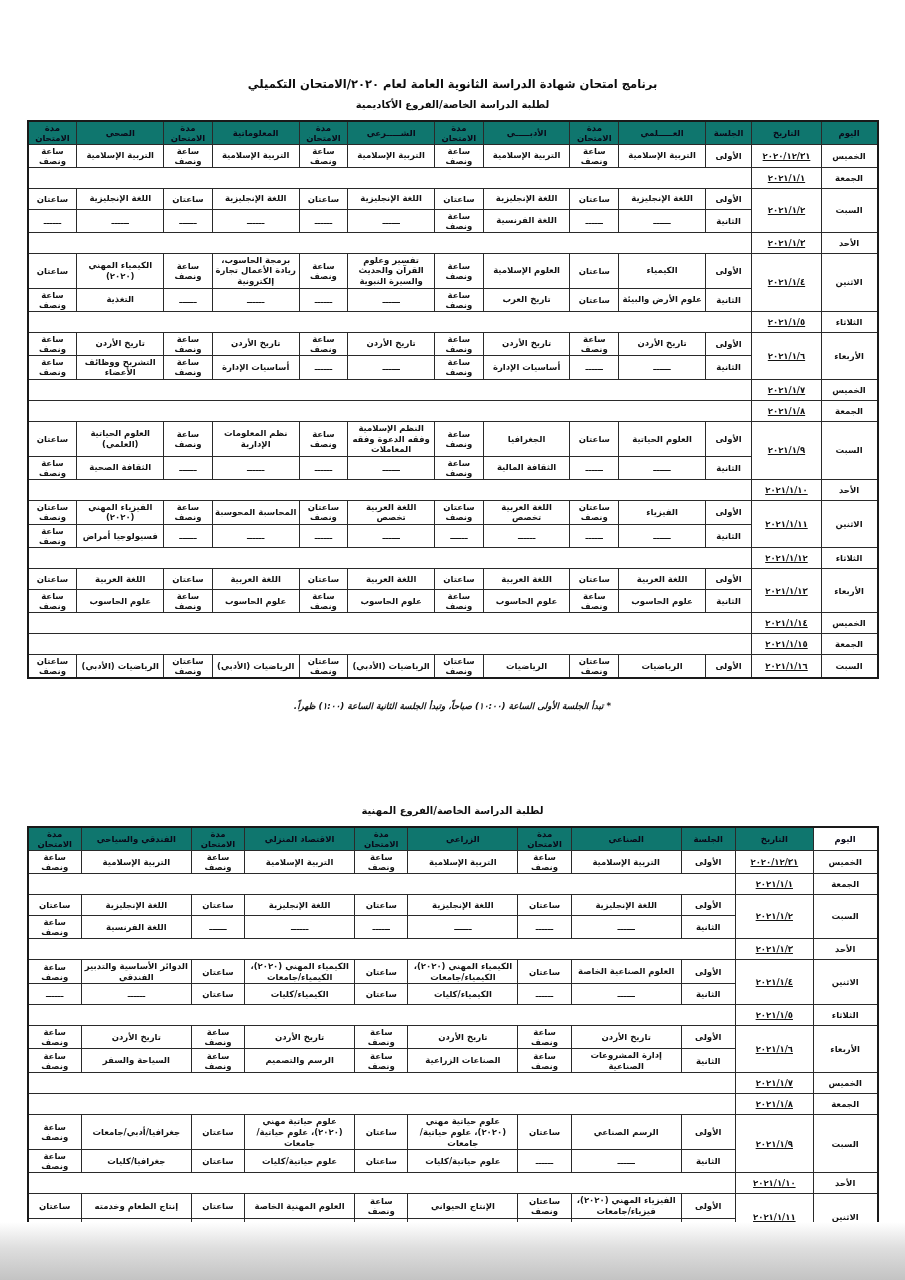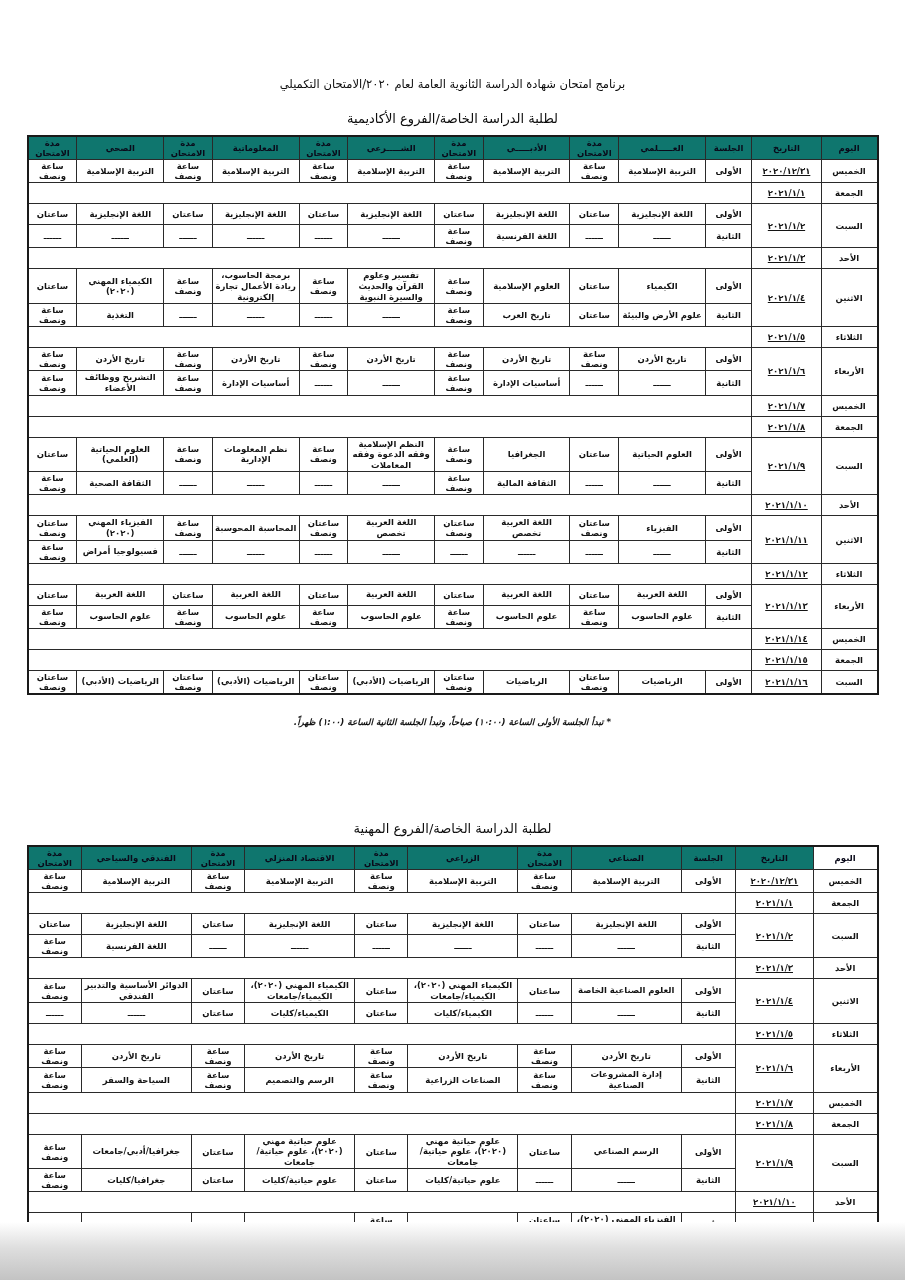--- a/index.html
+++ b/index.html
@@ -4,24 +4,24 @@
 <style>
   html,body{margin:0;padding:0;}
   body{
     width:905px;height:1280px;overflow:hidden;position:relative;
     background:#ffffff;
     font-family:"DejaVu Sans",sans-serif;
     color:#111;
   }
   .doc{direction:rtl;padding-top:78px;}
   .title{
-    text-align:center;font-weight:normal;font-size:11.5px;color:#0d0d0d;
+    text-align:center;font-weight:bold;font-size:11.5px;color:#0d0d0d;
     letter-spacing:0;line-height:1.2;margin:0 auto;
   }
-  .title.sub{margin-top:19px;font-size:13px;}
+  .title.sub{margin-top:7px;font-size:10px;}
   table.sched{
     border-collapse:collapse;width:852px;margin:9px auto 0;
     table-layout:fixed;
   }
   table.sched th, table.sched td{
     border:1px solid #2a2a2a;
     font-weight:bold;text-align:center;vertical-align:middle;
     padding:1px 2px;color:#141414;word-wrap:break-word;
   }
   table.sched{border:2px solid #1a1a1a;}

